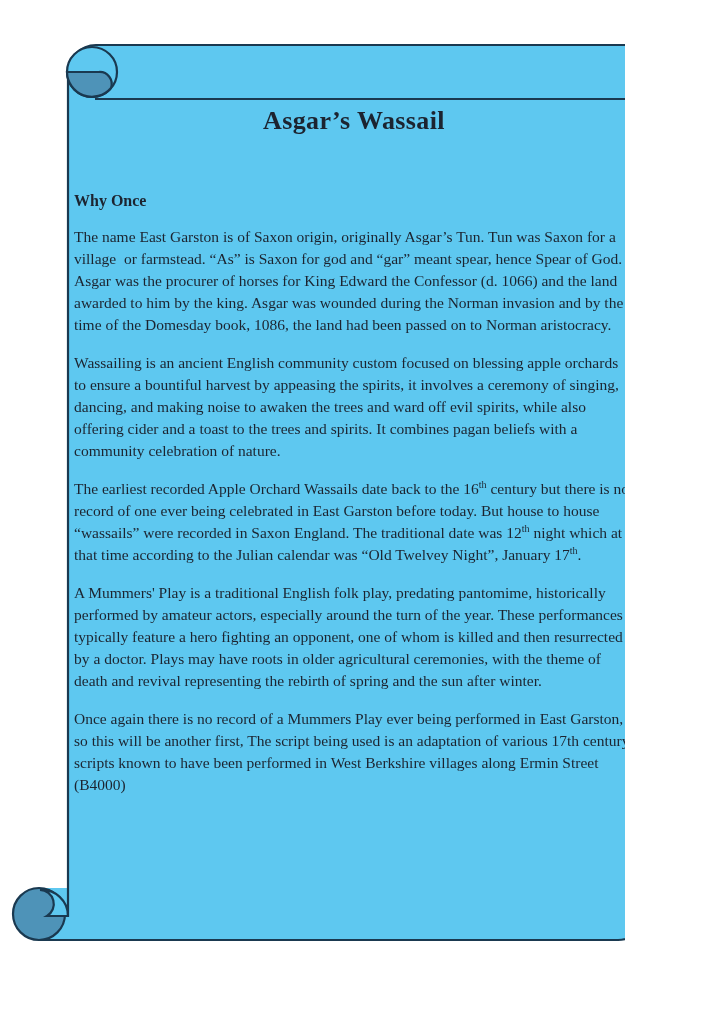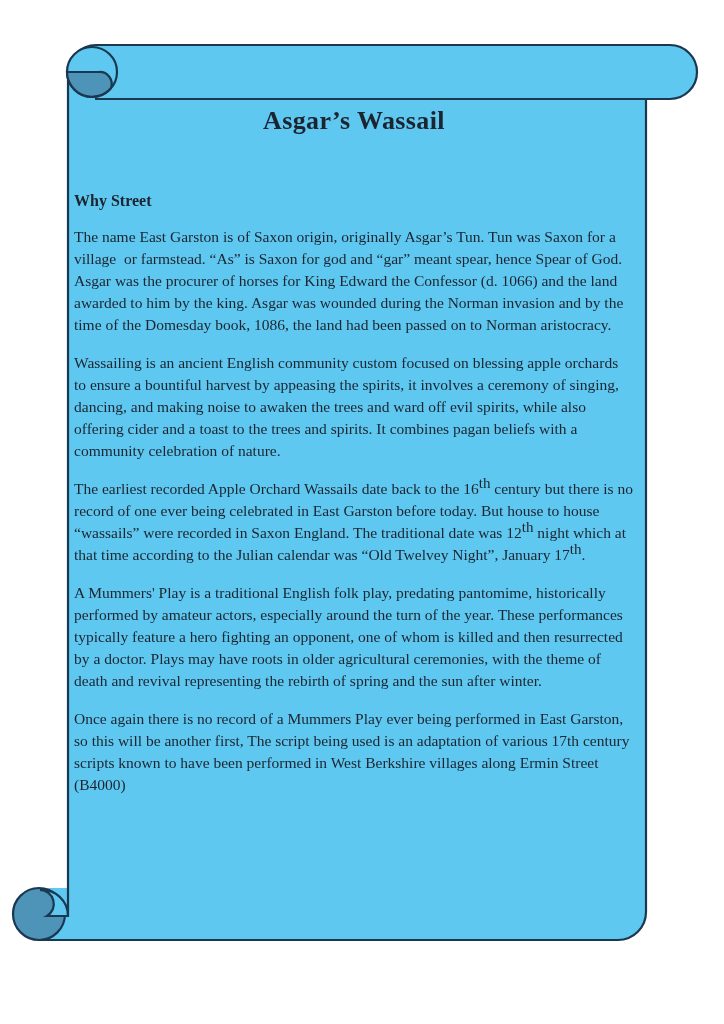--- a/index.html
+++ b/index.html
@@ -7,21 +7,21 @@
     --roll:#4E93B8;
     --outline:#1A3950;
     --text:#1C2430;
     --page_bg:#FFFFFF;
   }
   *{ box-sizing:border-box; }
   html,body{ margin:0; padding:0; }
   body{ background:var(--page_bg); font-family:"Liberation Serif", serif; }
   .page{
     position:relative;
-    width:724px;
+    width:625px;
     height:1024px;
     background:var(--page_bg);
     overflow:hidden;
   }
   .scroll-svg{
     position:absolute;
     left:0; top:0;
     width:724px; height:1024px;
   }
   .shape-paper{ fill:var(--paper); }
@@ -46,21 +46,21 @@
     font-weight:bold;
     margin:18px 0 11px 0;
   }
   .para{
     font-size:15.5px;
     line-height:22px;
     margin:16px 0 15px 0;
     white-space:pre-wrap;
   }
   .para sup{
-    font-size:15px;
+    font-size:10px;
     line-height:0;
   }
 </style>
 </head>
 <body>
 
 <div class="page">
 
   <svg class="scroll-svg" viewBox="0 0 724 1024" xmlns="http://www.w3.org/2000/svg">
 
@@ -73,21 +73,21 @@
 
     <circle class="shape-roll" cx="39" cy="914" r="26"></circle>
     <path class="shape-paper-stroked" d="M 68 916 L 47 916 A 14 14 0 0 0 40 890 A 26 26 0 0 1 68 916 Z"></path>
 
     <path class="shape-stroke-only" d="M 68 99 V 916 M 39 940 H 618 A 28 28 0 0 0 646 912 V 99"></path>
   </svg>
 
   <div class="scroll-text">
     <h1 class="doc-title">Asgar’s Wassail</h1>
 
-    <h2 class="section-heading">Why Street</h2>
+    <h2 class="section-heading">Why Once</h2>
     <p class="para"><span>The name East Garston is of Saxon origin, originally Asgar’s Tun. Tun was Saxon for a village  or farmstead. “As” is Saxon for god and “gar” meant spear, hence Spear of God. Asgar was the procurer of horses for King Edward the Confessor (d. 1066) and the land awarded to him by the king. Asgar was wounded during the Norman invasion and by the time of the Domesday book, 1086, the land had been passed on to Norman aristocracy.</span></p>
 
     <p class="para"><span>Wassailing is an ancient English community custom focused on blessing apple orchards to ensure a bountiful harvest by appeasing the spirits, it involves a ceremony of singing, dancing, and making noise to awaken the trees and ward off evil spirits, while also offering cider and a toast to the trees and spirits. It combines pagan beliefs with a community celebration of nature.</span></p>
     <p class="para"><span>The earliest recorded Apple Orchard Wassails date back to the 16</span><sup>th</sup><span> century but there is no record of one ever being celebrated in East Garston before today. But house to house “wassails” were recorded in Saxon England. The traditional date was 12</span><sup>th</sup><span> night which at that time according to the Julian calendar was “Old Twelvey Night”, January 17</span><sup>th</sup><span>.</span></p>
 
     <p class="para"><span>A Mummers' Play is a traditional English folk play, predating pantomime, historically performed by amateur actors, especially around the turn of the year. These performances typically feature a hero fighting an opponent, one of whom is killed and then resurrected by a doctor. Plays may have roots in older agricultural ceremonies, with the theme of death and revival representing the rebirth of spring and the sun after winter.</span></p>
     <p class="para"><span>Once again there is no record of a Mummers Play ever being performed in East Garston, so this will be another first, The script being used is an adaptation of various 17th century scripts known to have been performed in West Berkshire villages along Ermin Street (B4000)</span></p>
   </div>
 
 </div>

